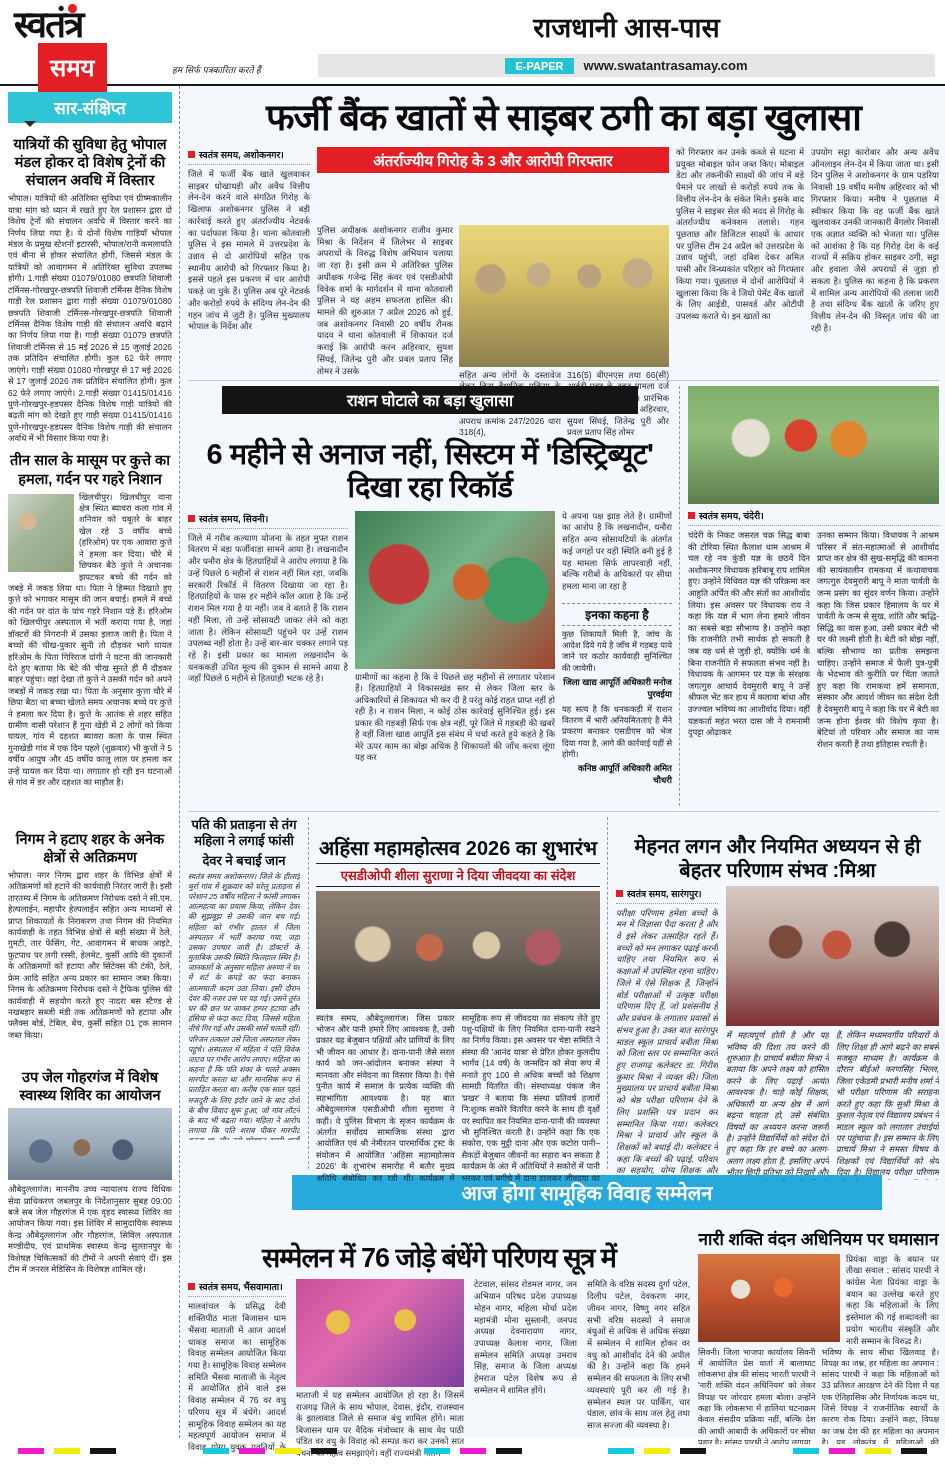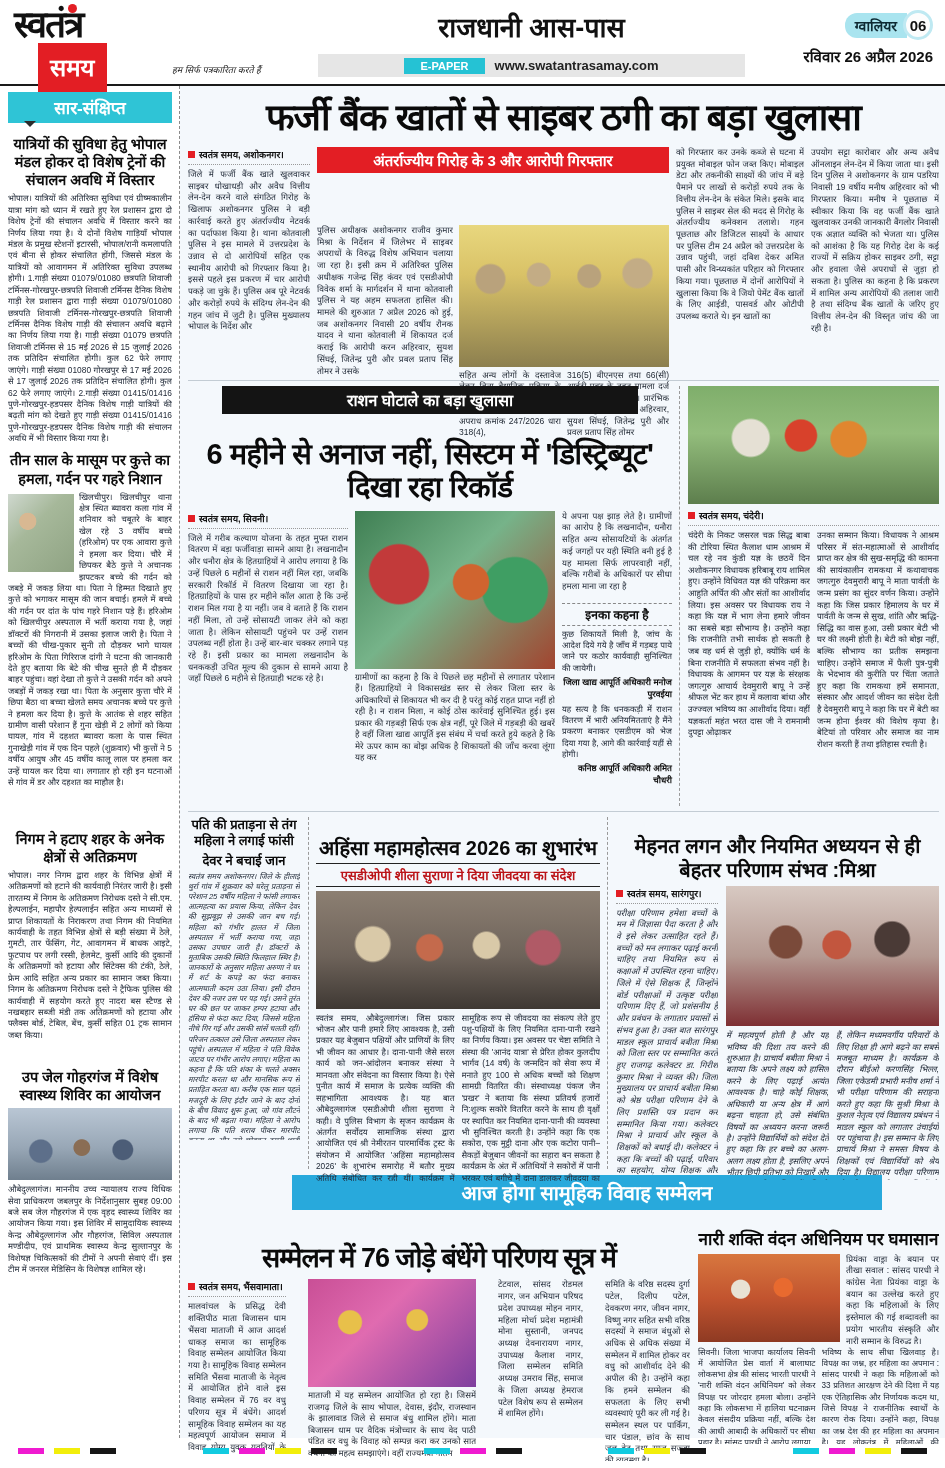--- a/index.html
+++ b/index.html
@@ -10,21 +10,21 @@
   
   .masthead{height:86px;display:flex;align-items:flex-start;border-bottom:2px solid #1a1a1a;padding:6px 10px 0 10px;}
   .logo{width:158px;position:relative;padding-left:4px;}
   .logo-dot{position:absolute;left:58px;top:-2px;width:9px;height:9px;border-radius:50%;background:#e31e24;}
   .logo-l1{font-size:37px;font-weight:bold;color:#111;letter-spacing:-2px;line-height:1;}
   .logo-l2{display:inline-block;background:#e31e24;color:#fff;font-weight:bold;font-size:24px;line-height:1.1;padding:12px 12px;margin-left:24px;}
   .tagline{width:150px;align-self:flex-end;font-size:9px;color:#222;padding:0 16px 8px 4px;font-style:italic;}
   .mh-center{flex:1;text-align:center;}
   .mh-title{font-size:27px;font-weight:bold;color:#111;margin-top:2px;}
   .mh-bar{background:#e6e6e6;height:23px;margin-top:9px;display:flex;align-items:center;justify-content:center;gap:10px;}
-  .epaper{background:#25c2d4;color:#fff;font-weight:bold;font-size:11px;padding:2px 16px;}
+  .epaper{background:#25c2d4;color:#fff;font-weight:bold;font-size:11px;padding:2px 10px;}
   .website{font-size:13px;font-weight:bold;color:#222;}
   .mh-right{width:190px;text-align:right;padding-right:2px;}
   .ed-row{display:inline-flex;align-items:center;gap:0;margin-top:4px;}
   .ed-pill{background:#a9e4ef;color:#0e2a33;font-weight:bold;font-size:14px;padding:3px 10px;border-radius:12px 0 0 12px;}
   .ed-num{width:30px;height:30px;border-radius:50%;background:#fdfdfd;border:3px solid #bfe9f2;color:#111;font-weight:bold;font-size:15px;display:inline-flex;align-items:center;justify-content:center;margin-left:-4px;}
   .ed-date{font-size:15px;font-weight:bold;color:#111;margin-top:6px;}
 
   
   .content{display:flex;height:1352px;}
   .sidebar{width:180px;border-right:1px dashed #8a8a8a;padding:6px 7px 0 8px;background:#fff;}
@@ -131,21 +131,21 @@
      radial-gradient(circle at 78% 38%,#4a3a36 9%,transparent 10%),
      linear-gradient(180deg,#d8c9c2 0%,#b59a92 50%,#7e2f33 100%);margin-bottom:4px;}
   .m-cols{display:flex;gap:7px;height:150px;overflow:hidden;}
   .m-cols .col{flex:1;font-size:8.3px;font-style:italic;}
 
   
   .kicker-cyan{background:#28a9dc;color:#fff;font-weight:bold;font-size:20px;text-align:center;padding:4px 0;width:590px;margin:6px 0 6px 104px;}
   .row5{display:flex;gap:8px;height:228px;}
   .wedding{width:502px;}
   .w-head{font-size:27px;font-weight:bold;text-align:center;color:#0a0a0a;letter-spacing:-1px;white-space:nowrap;overflow:hidden;margin-bottom:4px;}
-  .w-grid{display:flex;gap:22px;height:182px;}
+  .w-grid{display:flex;gap:10px;height:182px;}
   .w-colA{width:98px;}
   .w-phwrap{width:168px;display:flex;flex-direction:column;}
   .ph-wedding{height:108px;background:
      radial-gradient(circle at 25% 40%,#e8c04a 8%,transparent 9%),
      radial-gradient(circle at 65% 38%,#e8c04a 8%,transparent 9%),
      linear-gradient(135deg,#c94f96 0%,#e06bb0 40%,#7e3f9e 100%);margin-bottom:3px;}
   .w-colC,.w-colD{flex:1;}
 
   .nari{flex:1;display:flex;flex-direction:column;}
   .n-head{font-size:17px;font-weight:bold;text-align:center;color:#0a0a0a;line-height:1.2;margin-bottom:3px;}
@@ -175,27 +175,20 @@
       <div class="logo-l1">स्वतंत्र</div>
       <div class="logo-l2">समय</div>
     </div>
     <div class="tagline">हम सिर्फ पत्रकारिता करते हैं</div>
     <div class="mh-center">
       <div class="mh-title">राजधानी आस-पास</div>
       <div class="mh-bar">
         <span class="epaper">E-PAPER</span>
         <span class="website">www.swatantrasamay.com</span>
       </div>
-    </div>
-    <div class="mh-right">
-      <div class="ed-row">
-        <span class="ed-pill">ग्वालियर</span>
-        <span class="ed-num">06</span>
-      </div>
-      <div class="ed-date">रविवार 26 अप्रैल 2026</div>
     </div>
   </div>
 
   <div class="content">
 
     <aside class="sidebar">
       <div class="sb-head">सार-संक्षिप्त</div>
 
       <div>
         <div class="sb-title">यात्रियों की सुविधा हेतु भोपाल मंडल होकर दो विशेष ट्रेनों की संचालन अवधि में विस्तार</div>

